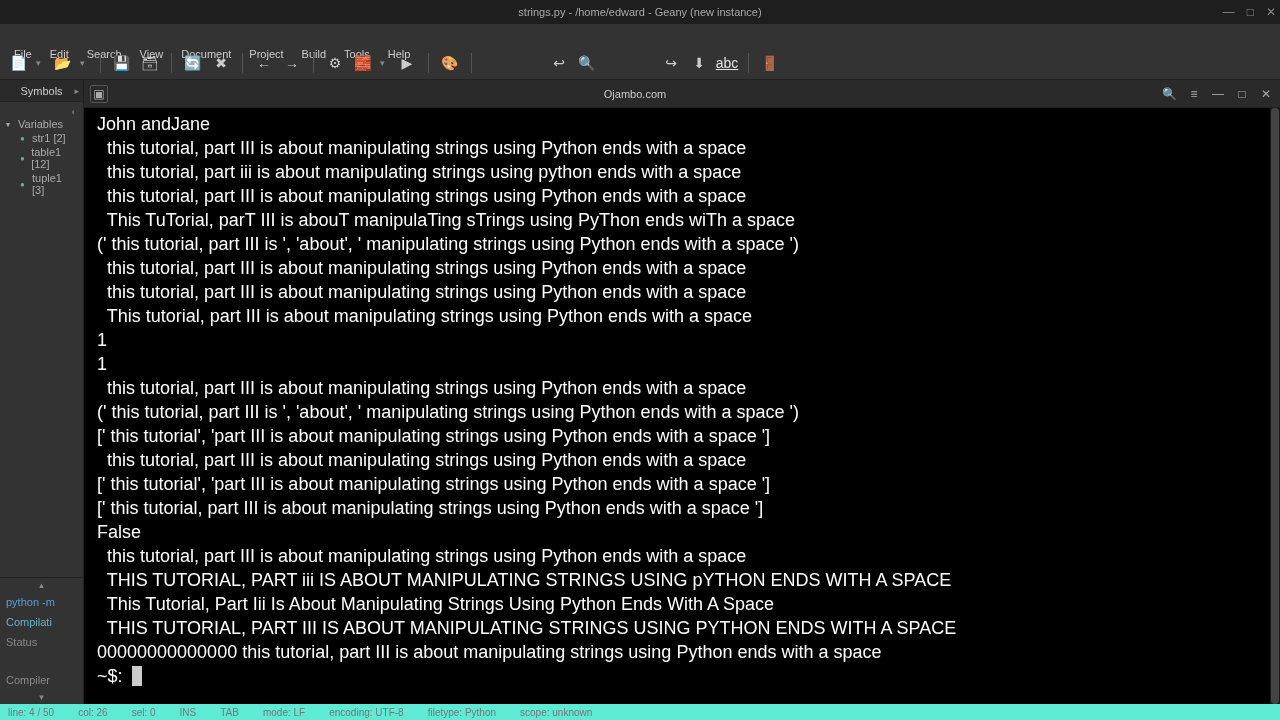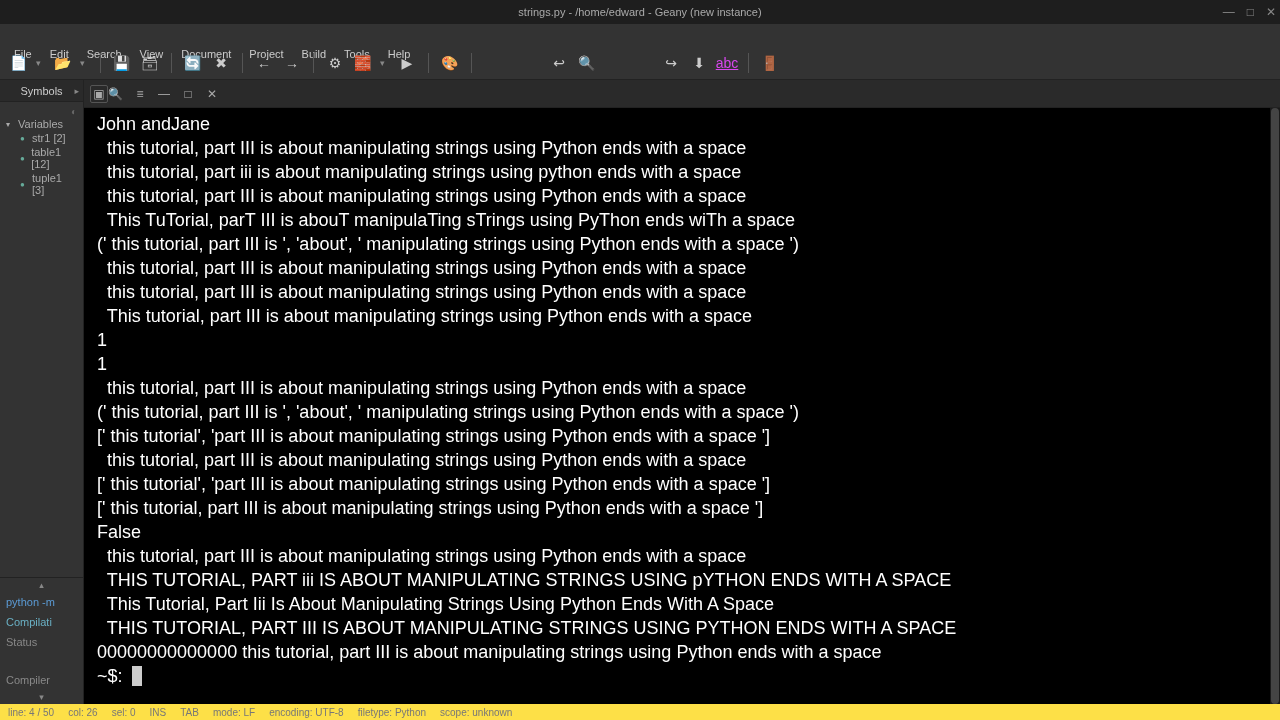--- a/index.html
+++ b/index.html
@@ -45,21 +45,21 @@
 .editor-tabs .tab-controls span { cursor: pointer; font-size: 12px; color: #aaa; width: 16px; text-align: center; }
 
 .terminal { flex: 1; background: #000; color: #fff; font-family: "Menlo", "Consolas", monospace; font-size: 18px; line-height: 24px; padding: 4px 13px; white-space: pre; overflow: hidden; position: relative; }
 .terminal .cursor { display: inline-block; width: 10px; height: 20px; background: #ccc; vertical-align: text-bottom; margin-left: 4px; }
 
 
 .scrollbar { position: absolute; right: 0; top: 0; bottom: 0; width: 10px; background: #1a1a1a; }
 .scrollbar .thumb { position: absolute; left: 1px; right: 1px; top: 0; height: 100%; background: #444; border-radius: 4px; }
 
 
-.statusbar { height: 16px; background: #fde047; display: flex; align-items: center; font-size: 10px; color: #777; padding: 0 8px; gap: 14px; }
+.statusbar { height: 16px; background: #5eead4; display: flex; align-items: center; font-size: 10px; color: #777; padding: 0 8px; gap: 24px; }
 </style>
 </head>
 <body>
 
 <div class="titlebar">
   <span>strings.py - /home/edward - Geany (new instance)</span>
   <div class="wincontrols">
     <span>—</span>
     <span>□</span>
     <span>✕</span>
@@ -99,21 +99,21 @@
   <div class="tb-btn">▶</div>
   <div class="sep"></div>
   <div class="tb-btn">🎨</div>
   <div class="sep"></div>
   <div style="flex:0 0 60px"></div>
   <div class="tb-btn">↩</div>
   <div class="tb-btn">🔍</div>
   <div style="flex:0 0 50px"></div>
   <div class="tb-btn">↪</div>
   <div class="tb-btn">⬇</div>
-  <div class="tb-btn" style="color:#d946ef;text-decoration:underline">abc</div>
+  <div class="tb-btn" style="color:#e5e5e5;text-decoration:underline">abc</div>
   <div class="sep"></div>
   <div class="tb-btn">🚪</div>
 </div>
 
 <div class="main">
   <div class="sidebar">
     <div class="sidebar-tabs">
       <span class="tab">Symbols</span>
       <span class="arrow">▸</span>
     </div>
@@ -143,20 +143,21 @@
       <div class="sb-item">Status</div>
       <div class="sb-item" style="height:18px"></div>
       <div class="sb-item">Compiler</div>
       <div class="arrow-btn">▾</div>
     </div>
   </div>
 
   <div class="editor-wrap">
     <div class="editor-tabs">
       <div class="newtab">▣</div>
+      <div class="tab-title">Ojambo.com</div>
       <div class="tab-controls">
         <span>🔍</span>
         <span>≡</span>
         <span>—</span>
         <span>□</span>
         <span>✕</span>
       </div>
     </div>
     <div class="terminal" id="terminal"><span>John andJane
   this tutorial, part III is about manipulating strings using Python ends with a space

